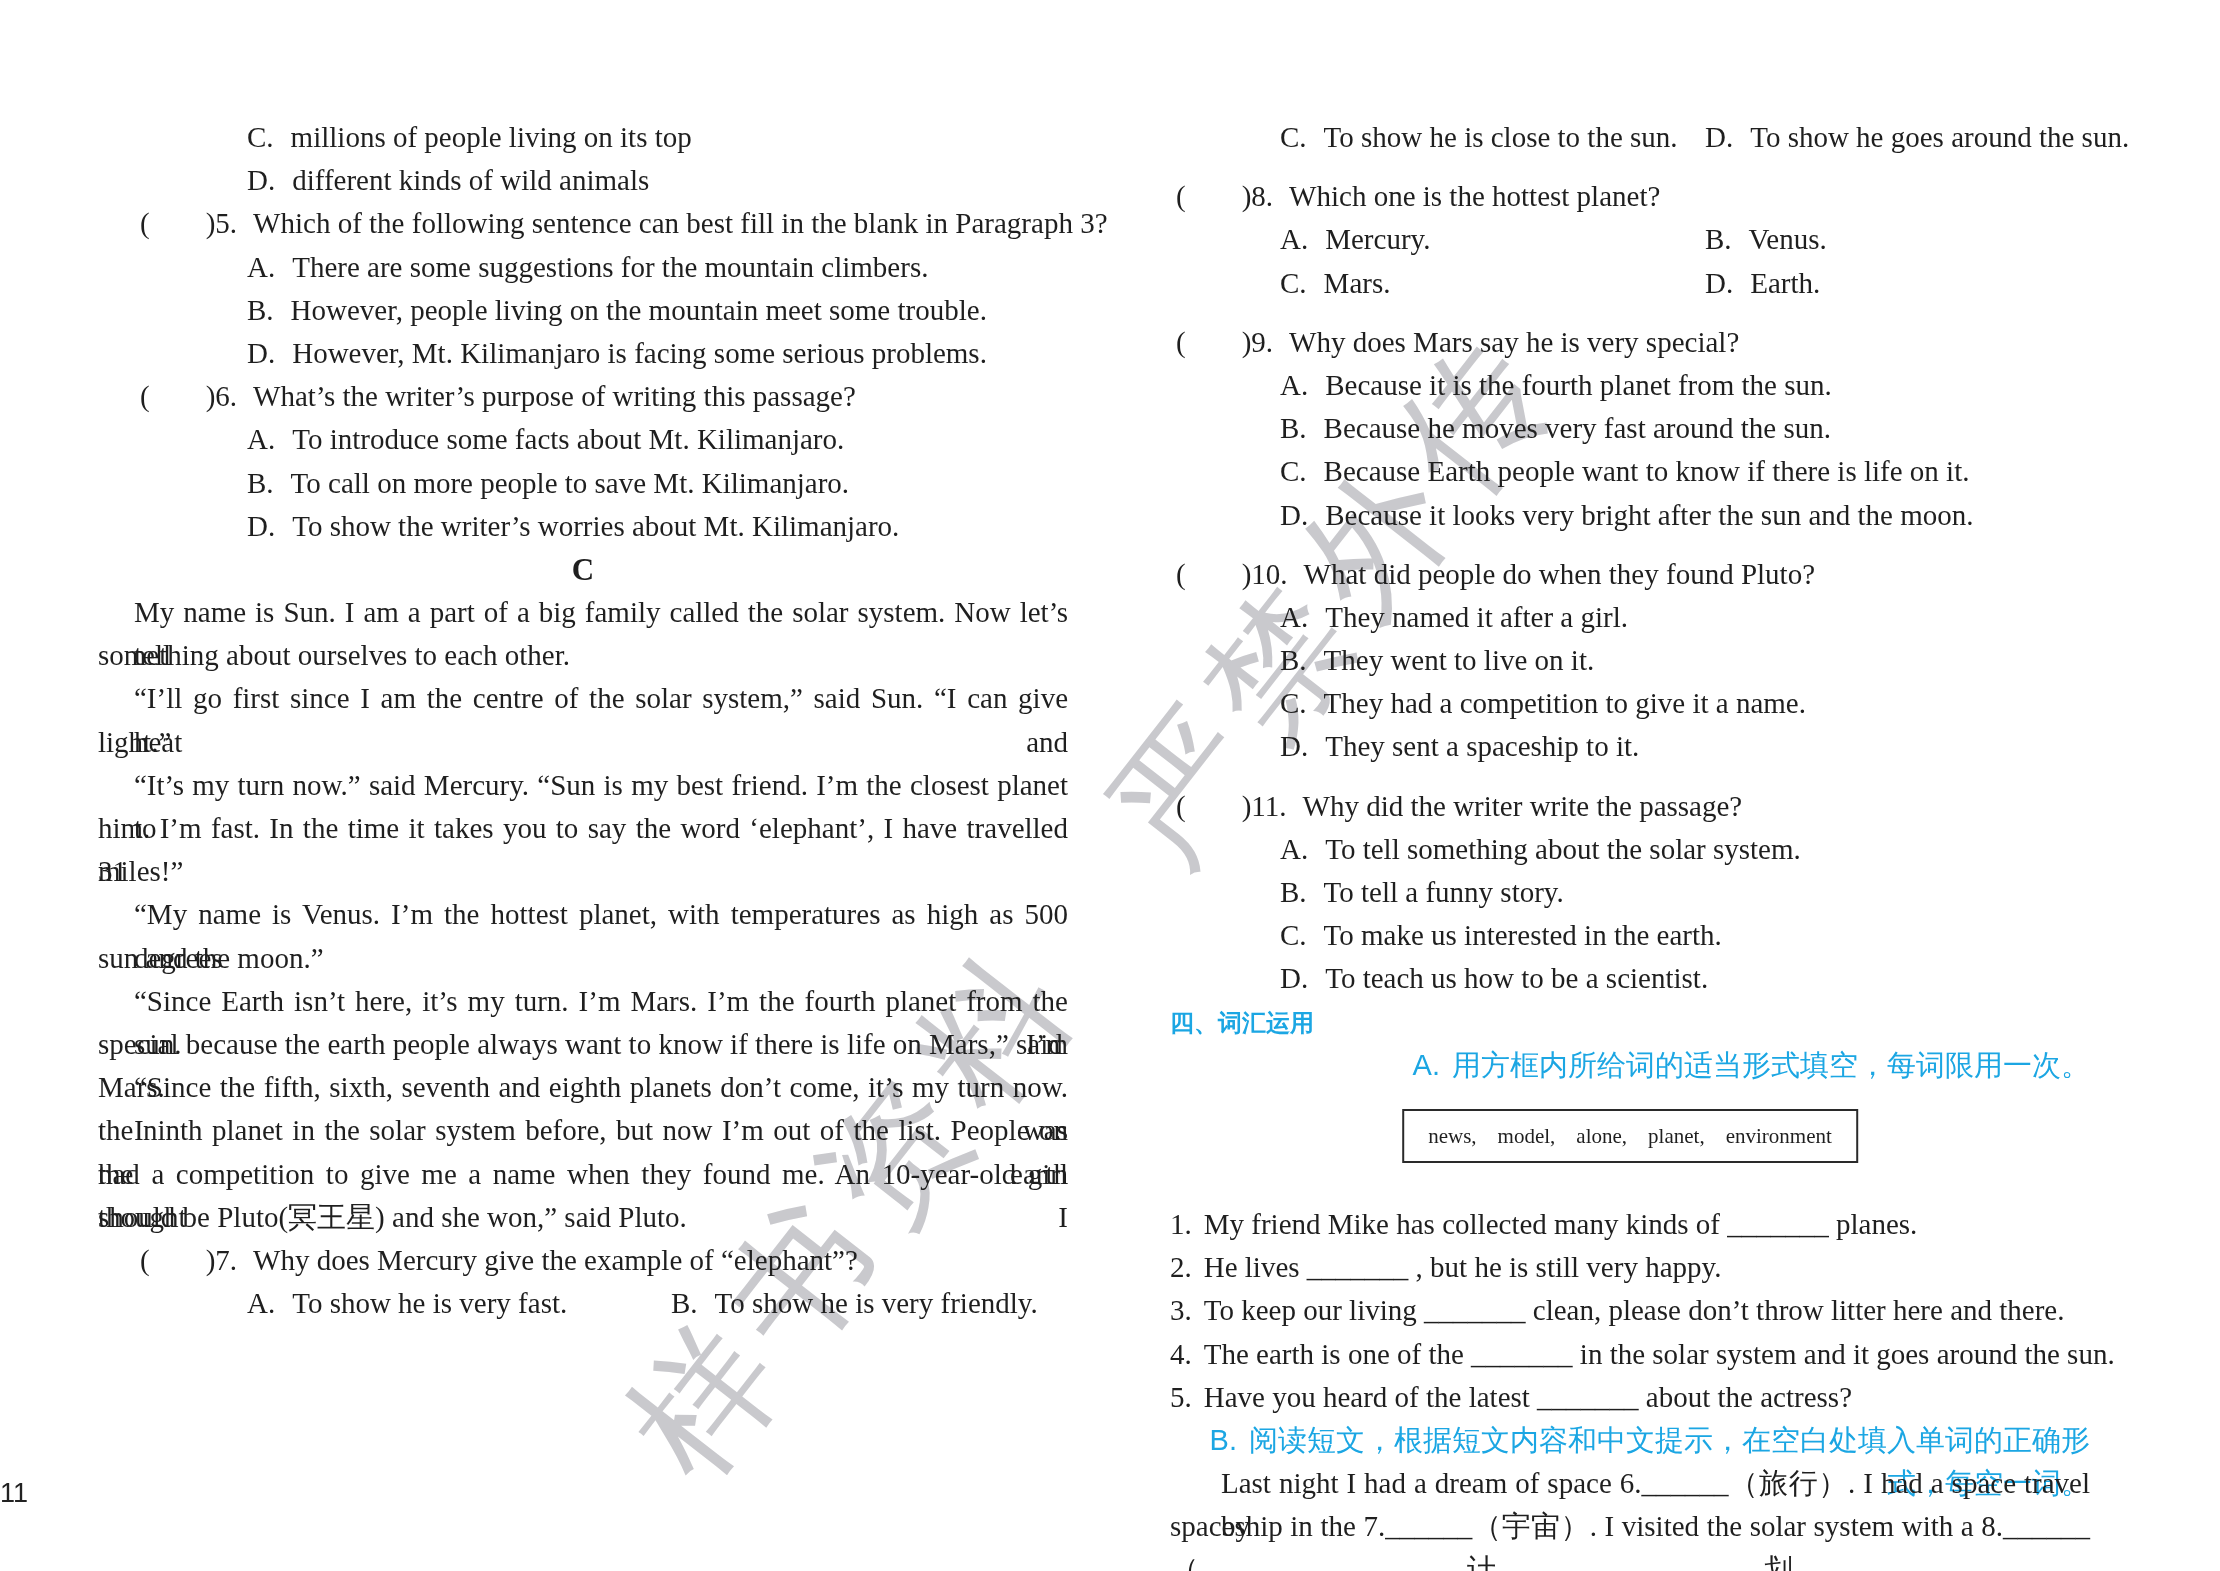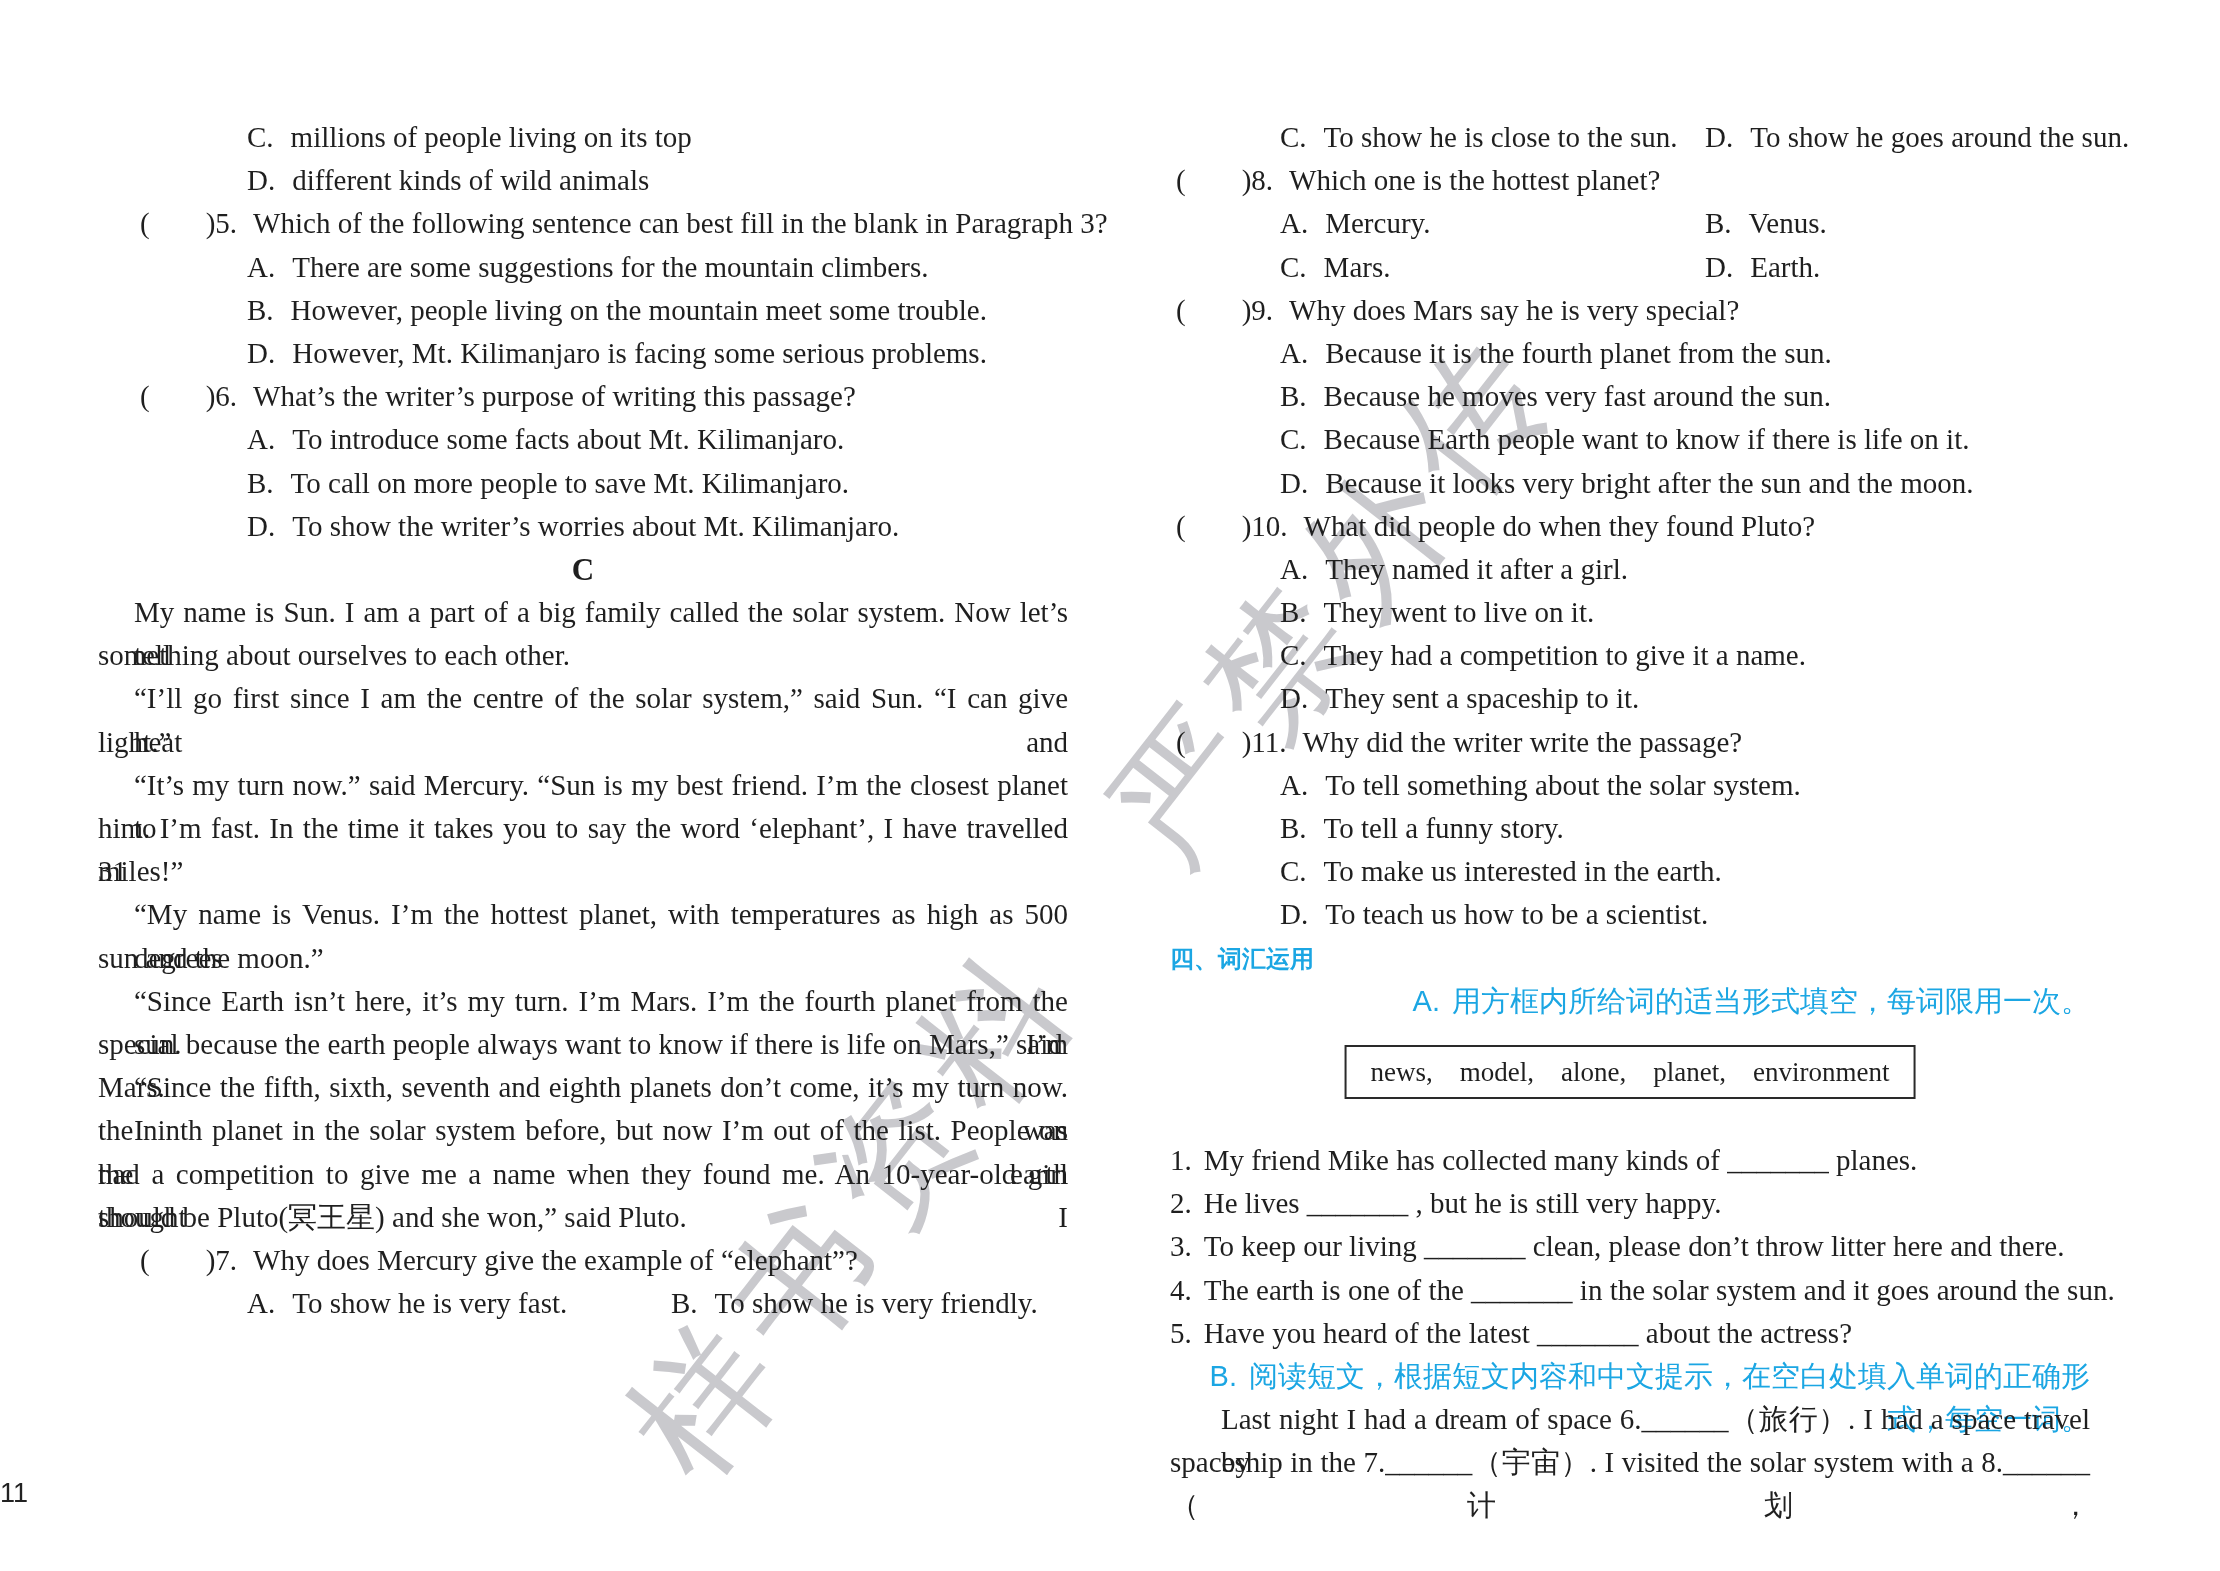--- a/index.html
+++ b/index.html
@@ -15,21 +15,21 @@
   #col-left{left:98px;width:970px;}
   #col-right{left:1170px;width:920px;}
 
   .line{height:43.2px;line-height:43.2px;font-size:29px;white-space:nowrap;}
   .t-pline{white-space:normal;}
   .just{white-space:normal;text-align:justify;text-align-last:justify;}
   #col-left .ind{padding-left:36px;}
   #col-right .ind{padding-left:51px;}
 
   #col-left .t-question{padding-left:42px;}
-  #col-right .t-question{padding-left:6px;}
+  #col-right .t-question{padding-left:6px;margin-top:16px;}
   .gap{display:inline-block;width:56px;}
   .qnum{margin-right:16px;}
   .paren{letter-spacing:0;}
 
   #col-left .t-option{padding-left:149px;}
   #col-right .t-option{padding-left:110px;}
   .ltr{margin-right:17px;}
 
   .t-option2{position:relative;}
   .slot{position:absolute;top:0;white-space:nowrap;}
@@ -48,21 +48,21 @@
     font-family:"Liberation Sans","DejaVu Sans",sans-serif;
     color:var(--accent);font-size:29px;white-space:normal;text-align:right;
   }
   .t-subsection .ltr{margin-right:12px;}
 
   .t-wordbank{height:116px;position:relative;}
   .wb-box{
     position:absolute;top:22px;left:50%;transform:translateX(-50%);
     border:2px solid #2a2a2a;
     padding:5px 24px;
-    font-size:27px;line-height:40px;white-space:nowrap;
+    font-size:21px;line-height:40px;white-space:nowrap;
   }
 
   .t-numbered .qnum{margin-right:12px;}
 
   #watermark{
     position:absolute;left:1095px;top:905px;
     transform:translate(-50%,-50%) rotate(-52deg);
     transform-origin:center center;
     font-family:"Liberation Sans","DejaVu Sans",sans-serif;
     font-size:140px;letter-spacing:16px;

